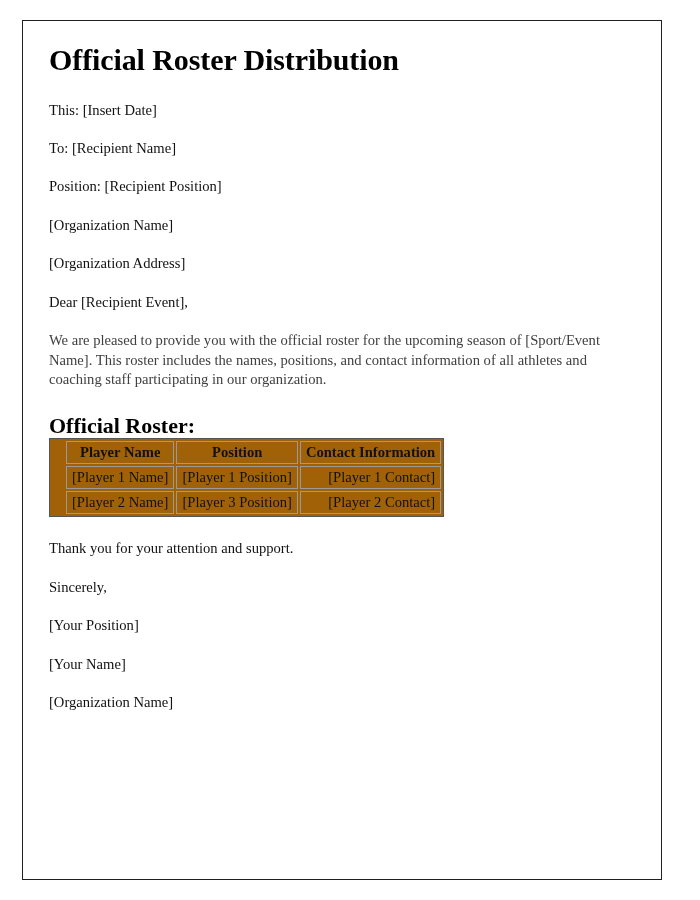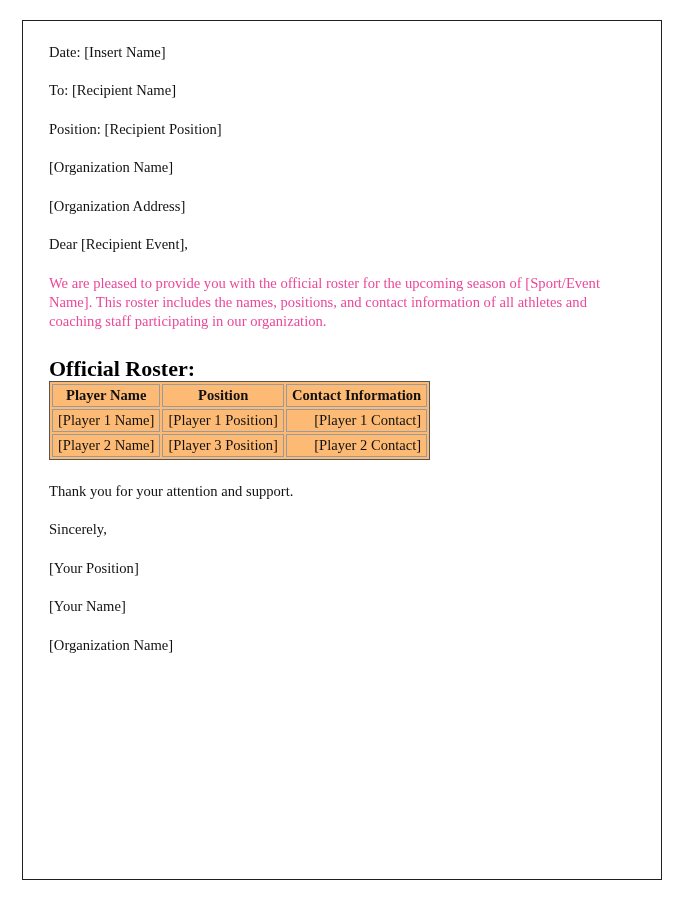--- a/index.html
+++ b/index.html
@@ -56,30 +56,31 @@
     font-size: 14.6px;
     line-height: 1.3;
     margin: 0 0 19.5px 0;
     color: #111111;
   }
 
   p.para {
     font-size: 14.6px;
     line-height: 1.32;
     margin: 0 0 19.5px 0;
-    color: #ec4899;
+    color: #404040;
     text-align: left;
   }
 
   table.roster-table {
     border-collapse: separate;
     border-spacing: 2px;
     border: 1.5px solid #555555;
     margin: 0 0 22px 0;
-    background: #fdba74;
+    background: #a16207;
+    padding-left: 14px;
   }
   table.roster-table th,
   table.roster-table td {
     border: 1px solid #9a9a9a;
     padding: 1px 5px;
     font-size: 14.6px;
     line-height: 1.3;
     color: #111111;
     white-space: nowrap;
   }
@@ -90,22 +91,23 @@
   table.roster-table td {
     text-align: right;
   }
 </style>
 </head>
 <body>
 
 <div class="page-frame">
   <div class="page-inner">
 
+    <h1 class="doc-title">Official Roster Distribution</h1>
 
-    <p class="line">Date: [Insert Name]</p>
+    <p class="line">This: [Insert Date]</p>
     <p class="line">To: [Recipient Name]</p>
     <p class="line">Position: [Recipient Position]</p>
     <p class="line">[Organization Name]</p>
     <p class="line">[Organization Address]</p>
     <p class="line">Dear [Recipient Event],</p>
 
     <p class="para">We are pleased to provide you with the official roster for the upcoming season of [Sport/Event Name]. This roster includes the names, positions, and contact information of all athletes and coaching staff participating in our organization.</p>
 
     <h2 class="section-title">Official Roster:</h2>
 

